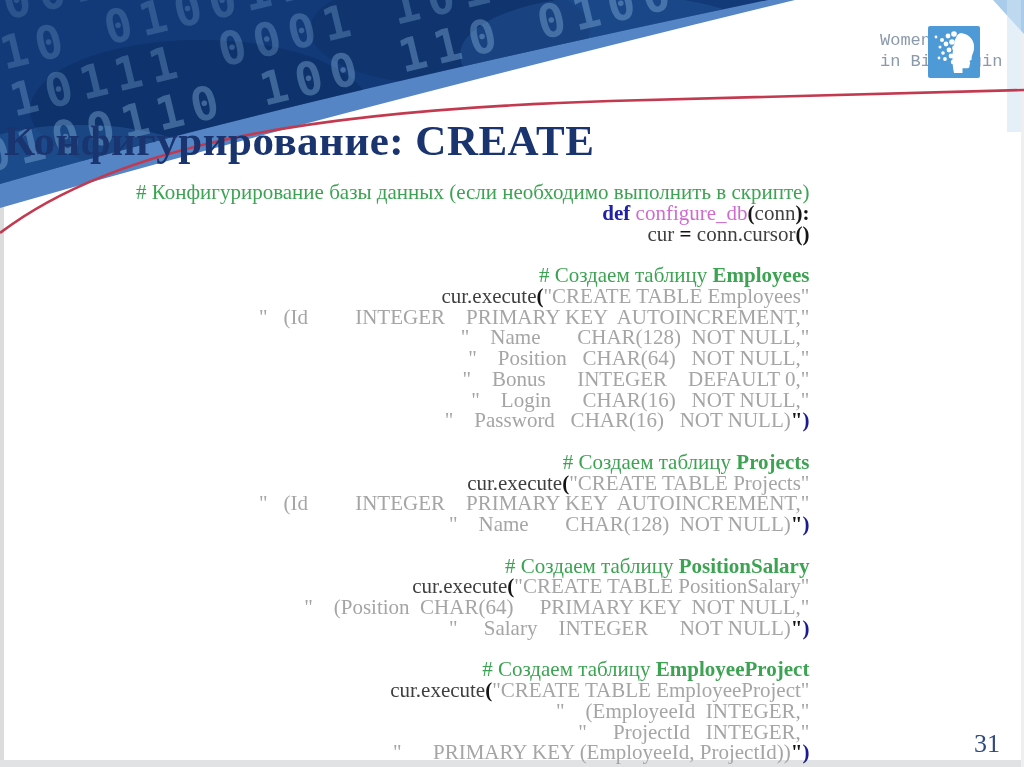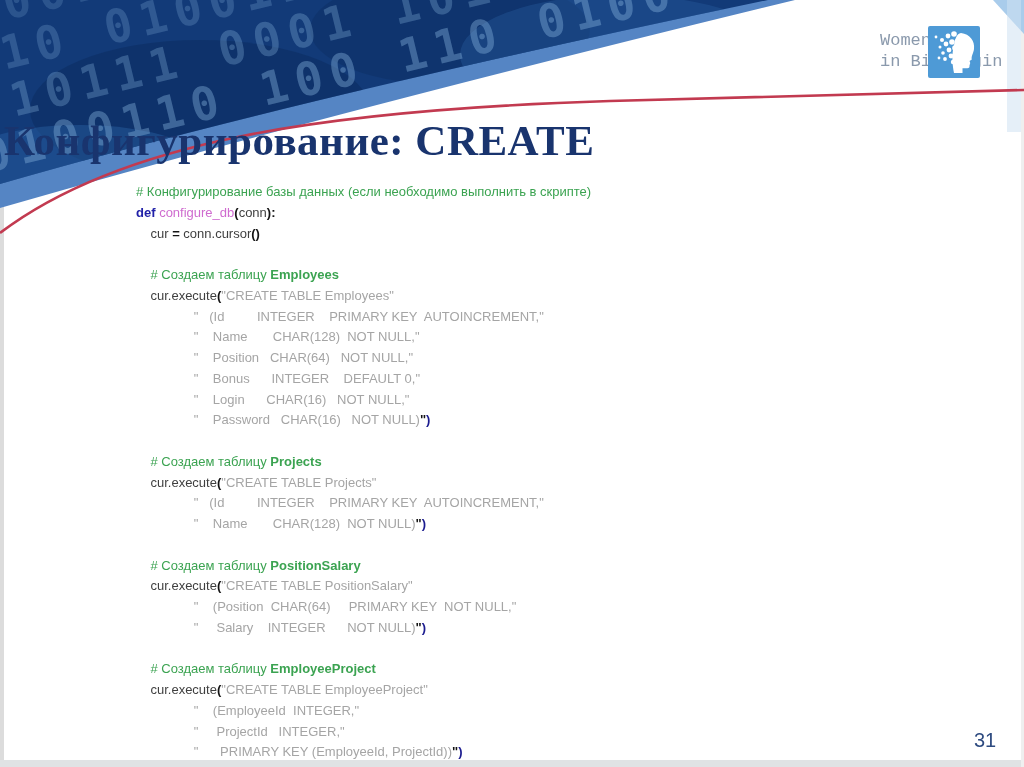--- a/index.html
+++ b/index.html
@@ -31,37 +31,37 @@
   }
   
   .logo{position:absolute;z-index:2;}
   .logo-text{left:880px;top:30px;font-size:17px;line-height:21px;color:var(--logo_text,#8a99ac);font-family:Liberation Mono, monospace;}
   .logo-badge{left:928px;top:26px;width:52px;height:52px;}
   .logo-badge .sq{fill:var(--logo_square,#4e9ad6);}
   .logo-badge .face,.logo-badge .dot{fill:#ffffff;}
   
   .code{
     position:absolute;left:136px;top:182px;z-index:2;
-    font-family:Liberation Sans, sans-serif;
-    font-size:13px;line-height:20.75px;white-space:pre;
+    font-family:Liberation Serif, serif;
+    font-size:21px;line-height:20.75px;white-space:pre;text-align:right;
   }
   .cl{height:20.75px;}
   .cm {color:var(--comment,#3ba351);}
   .cmb{color:var(--comment,#3ba351);font-weight:bold;}
   .kw {color:var(--keyword,#2121a8);font-weight:bold;}
   .fn {color:var(--function,#cf6bcf);}
   .tx {color:var(--code,#3f3f3f);}
   .op {color:var(--operator,#141414);font-weight:bold;}
   .st {color:var(--string,#a5a5a5);}
   .pb {color:var(--close_paren,#1b1b8f);font-weight:bold;}
   
   .pagenum{
     position:absolute;left:974px;top:729px;z-index:2;
-    font-family:Liberation Sans, sans-serif;
-    font-size:20px;color:var(--page_number,#2e4b80);
+    font-family:Liberation Serif, serif;
+    font-size:26px;color:var(--page_number,#2e4b80);
   }
 </style>
 </head>
 <body>
 
 <svg class="bg" viewBox="0 0 1024 767" aria-hidden="true">
   <defs>
     <clipPath id="darkClip">
       <path d="M0,0 L768,0 Q298,98 0,184 Z"></path>
     </clipPath>

